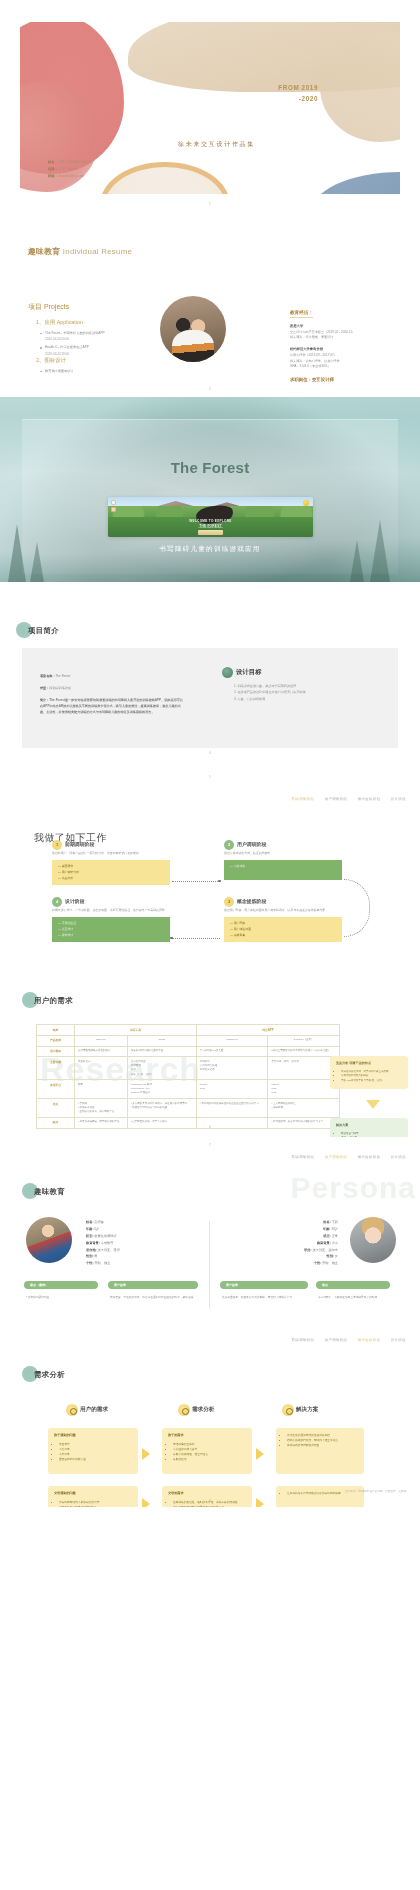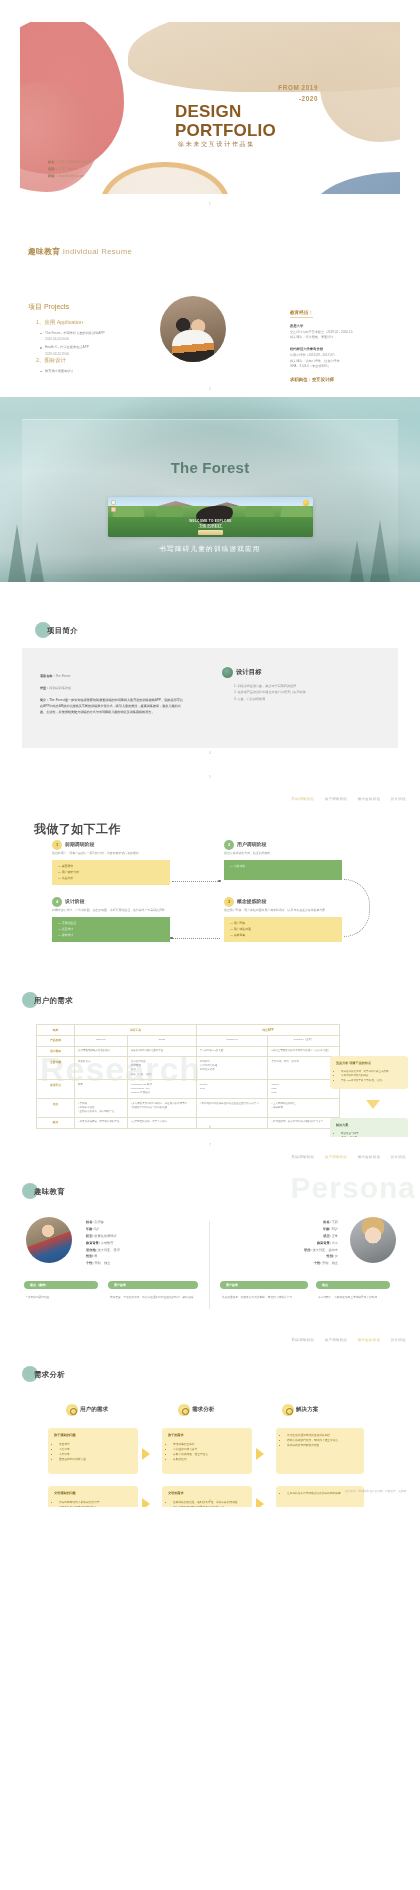--- a/index.html
+++ b/index.html
@@ -145,36 +145,36 @@
     font-size:1.9px;line-height:1.5;}
   .mock .btn{position:absolute;left:44%;bottom:2px;width:12%;height:5px;border-radius:1px;
     background:linear-gradient(180deg,#f3dfb0,#e0c488);}
 
   
   .s4 { height:185px; }
   .badge-h { position:absolute; font-size:7.4px; font-weight:700; color:#4a4a4a; letter-spacing:.4px;}
   .badge-h:before { content:""; position:absolute; left:-12px; top:-4px; width:16px;height:16px;border-radius:50%;
     background:radial-gradient(circle at 40% 35%, rgba(140,190,175,.85), rgba(110,165,150,.6));}
   .badge-h span{ position:relative; z-index:2;}
-  .s4 .badge-h{ left:47px; top:44px; }
+  .s4 .badge-h{ left:28px; top:44px; }
   .gray-card { position:absolute; left:22px; top:66px; right:22px; height:100px; background:#f1f1f1; }
   .pi-left { position:absolute; left:40px; top:92px; width:145px; font-size:3.1px; line-height:1.9; color:#8b8b8b;}
   .pi-left .row { margin-bottom:6px; }
   .pi-left b { color:#5d5d5d; }
   .pi-left .para { color:#7d7d7d; font-weight:600; }
   .pi-left .para em{ font-style:normal; }
   .goal { position:absolute; left:222px; top:86px; width:160px; }
   .goal .gh { font-size:6.4px; font-weight:700; color:#3f3f3f; position:relative; padding-left:14px;}
   .goal .gh:before{ content:""; position:absolute; left:0; top:-1px; width:11px;height:11px;border-radius:50%;
     background:radial-gradient(circle at 40% 35%,#7fae96,#4e7f68);}
   .goal ol { margin:6px 0 0 12px; font-size:3.1px; color:#8b8b8b; line-height:2.1;}
 
   
   .s5 { height:185px; }
-  .s5 .sec-t { position:absolute; left:34px; top:54px; font-size:12px; font-weight:700; color:#4b4b4b; letter-spacing:.4px;}
+  .s5 .sec-t { position:absolute; left:34px; top:64px; font-size:10px; font-weight:400; color:#4b4b4b; letter-spacing:.4px;}
   .tabs { position:absolute; right:14px; font-size:3.4px; color:#a9a9a9; letter-spacing:.4px;}
   .tabs span{ margin-left:9px; }
   .tabs span.on{ color:#d9c47a; }
   .wf { position:absolute; left:52px; top:74px; right:20px; }
   .wf-col { position:absolute; width:118px; }
   .wf-c1{ left:0; top:0;} .wf-c2{ left:172px; top:0;}
   .wf-c3{ left:0; top:57px;} .wf-c4{ left:172px; top:57px;}
   .wf-h { font-size:4.9px; font-weight:700; color:#4f4f4f; position:relative; padding-left:13px; }
   .wf-h i { position:absolute; left:0; top:-1.5px; width:10px; height:10px; border-radius:50%;
     font-style:normal; font-size:4px; color:#fff; text-align:center; line-height:10px; font-weight:700;}
@@ -257,24 +257,20 @@
       <div class="blob blob-tan"></div>
       <div class="blob blob-tan2"></div>
       <div class="blob blob-red"></div>
       <div class="blob blob-red2"></div>
       <div class="blob ring"></div>
       <div class="blob blob-blue"></div>
 
       <div class="cover-from">
         <div>FROM 2019</div>
         <div>-2020</div>
-      </div>
-      <div class="cover-title">
-        <div>DESIGN</div>
-        <div>PORTFOLIO</div>
       </div>
       <div class="cover-sub">徐未来交互设计作品集</div>
 
       <div class="cover-meta">
         <div>
           <b>姓名：</b>
           <span>XIAO WEILAI / 徐未来</span>
         </div>
         <div>
           <b>电话：</b>

